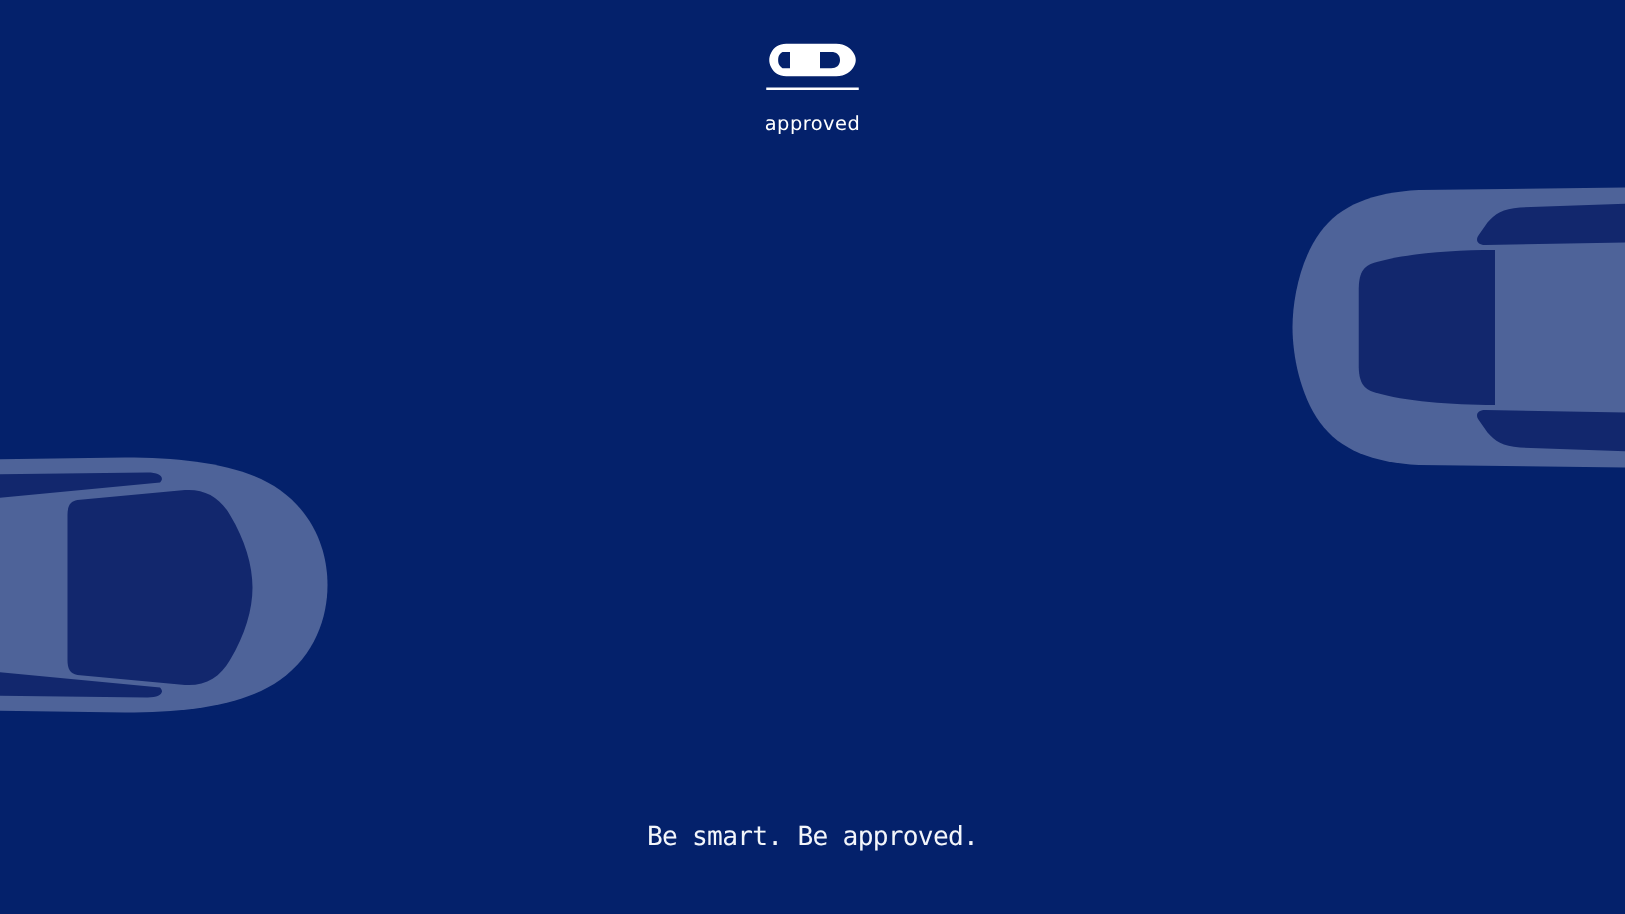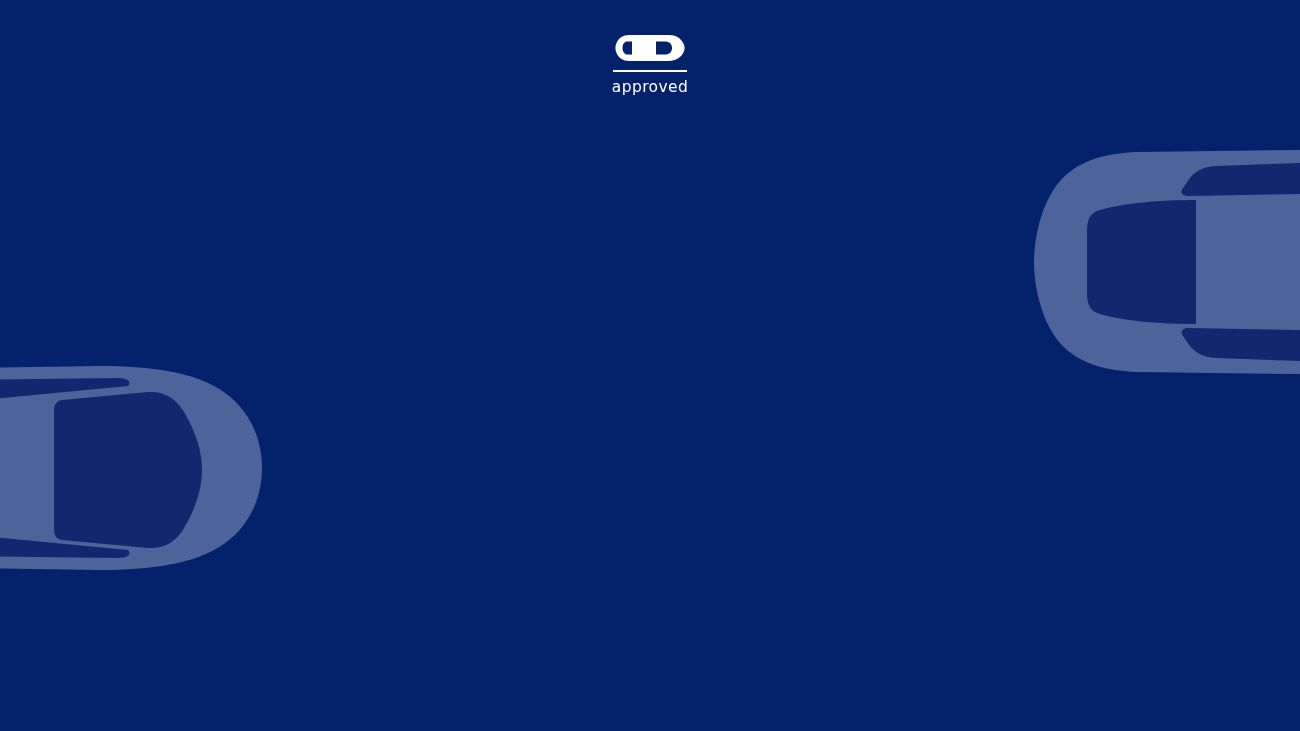--- a/index.html
+++ b/index.html
@@ -55,21 +55,21 @@
   }
 
   .brand-rule {
     width:74px;
     height:2px;
     background:#ffffff;
     margin-top:7px;
   }
 
   .brand-word {
-    margin-top:8px;
+    margin-top:20px;
     color:#ffffff;
     font-size:15.5px;
     letter-spacing:0.4px;
     font-family:"DejaVu Sans", sans-serif;
     font-weight:400;
     line-height:1;
   }
 
   
   .headline {
@@ -214,14 +214,15 @@
 
       <rect x="22" y="7.5" width="1.6" height="15" fill="#04216b" opacity="0"></rect>
     </svg>
 
     <div class="brand-rule"></div>
 
     <div class="brand-word">approved</div>
   </div>
 
 
+  <div class="tagline">Be smart. Be approved.</div>
 
 </div>
 
 </body></html>

